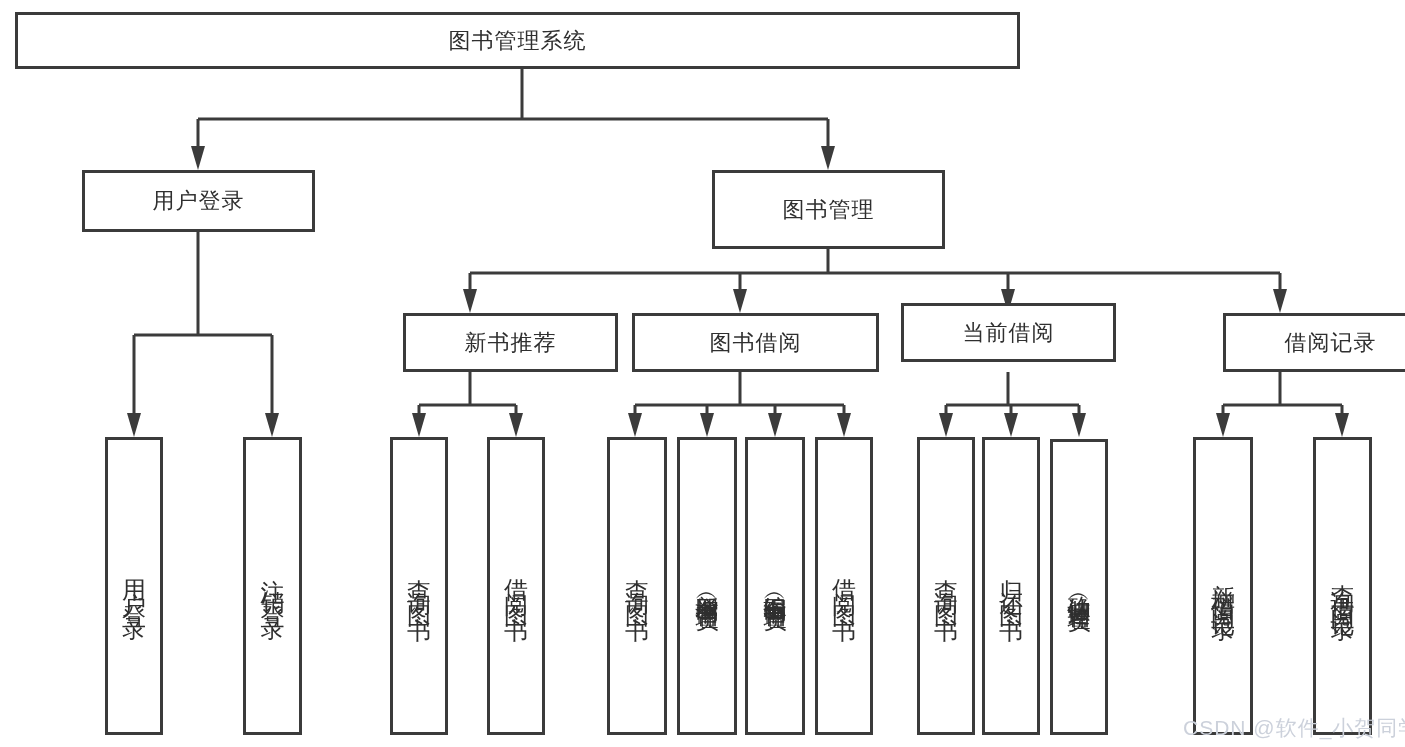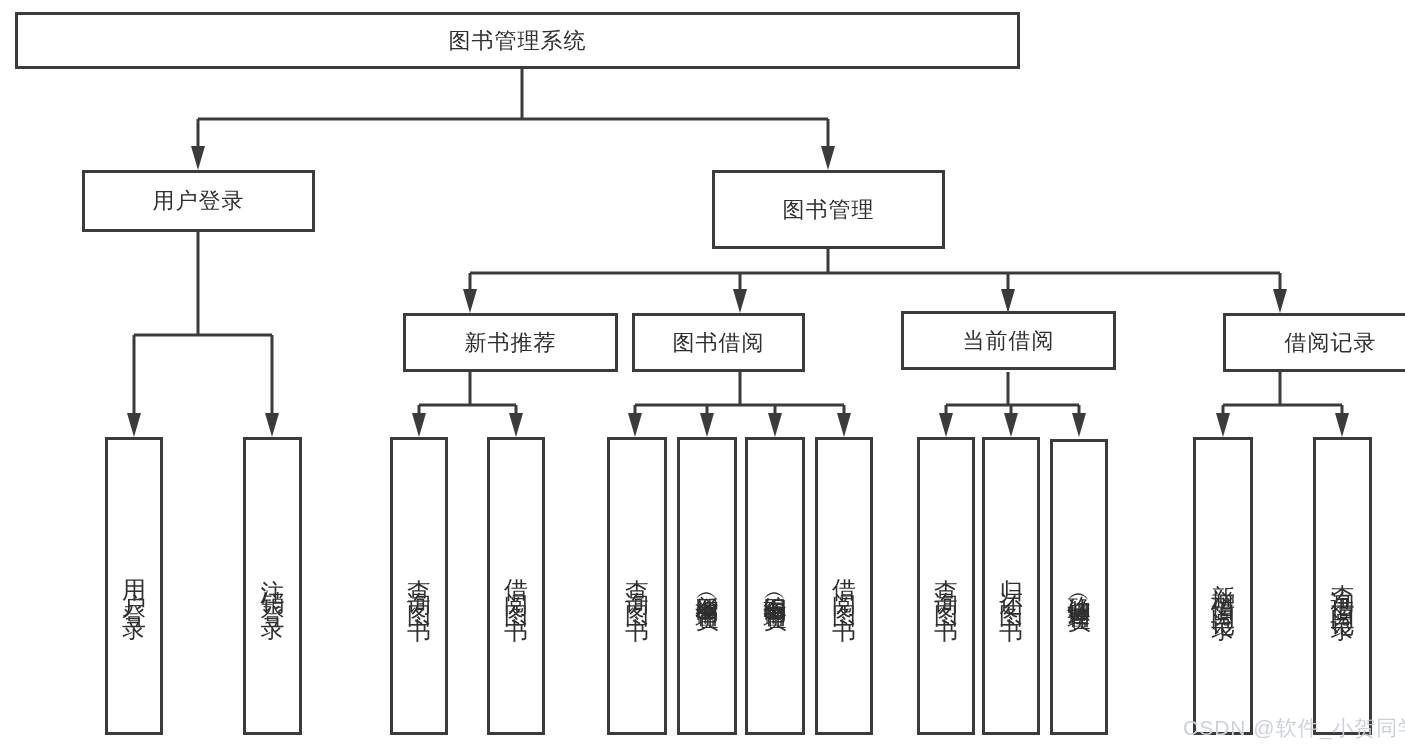--- a/index.html
+++ b/index.html
@@ -96,24 +96,24 @@
   <div class="node h-node" style="left:82px;top:170px;width:233px;height:62px;">
     <span>用户登录</span>
   </div>
   <div class="node h-node" style="left:712px;top:170px;width:233px;height:79px;">
     <span>图书管理</span>
   </div>
 
   <div class="node h-node" style="left:363px;top:313px;width:215px;height:59px;margin-left:40px;">
     <span>新书推荐</span>
   </div>
-  <div class="node h-node" style="left:632px;top:313px;width:173px;height:59px;">
+  <div class="node h-node" style="left:632px;top:313px;width:247px;height:59px;">
     <span>图书借阅</span>
   </div>
-  <div class="node h-node" style="left:901px;top:311px;width:215px;height:59px;">
+  <div class="node h-node" style="left:901px;top:303px;width:215px;height:59px;">
     <span>当前借阅</span>
   </div>
   <div class="node h-node" style="left:1223px;top:313px;width:215px;height:59px;">
     <span>借阅记录</span>
   </div>
 
   <div class="node leaf" style="left:105px;top:437px;width:58px;height:298px;">
     <span>用户登录</span>
   </div>
   <div class="node leaf" style="left:243px;top:437px;width:59px;height:298px;">

